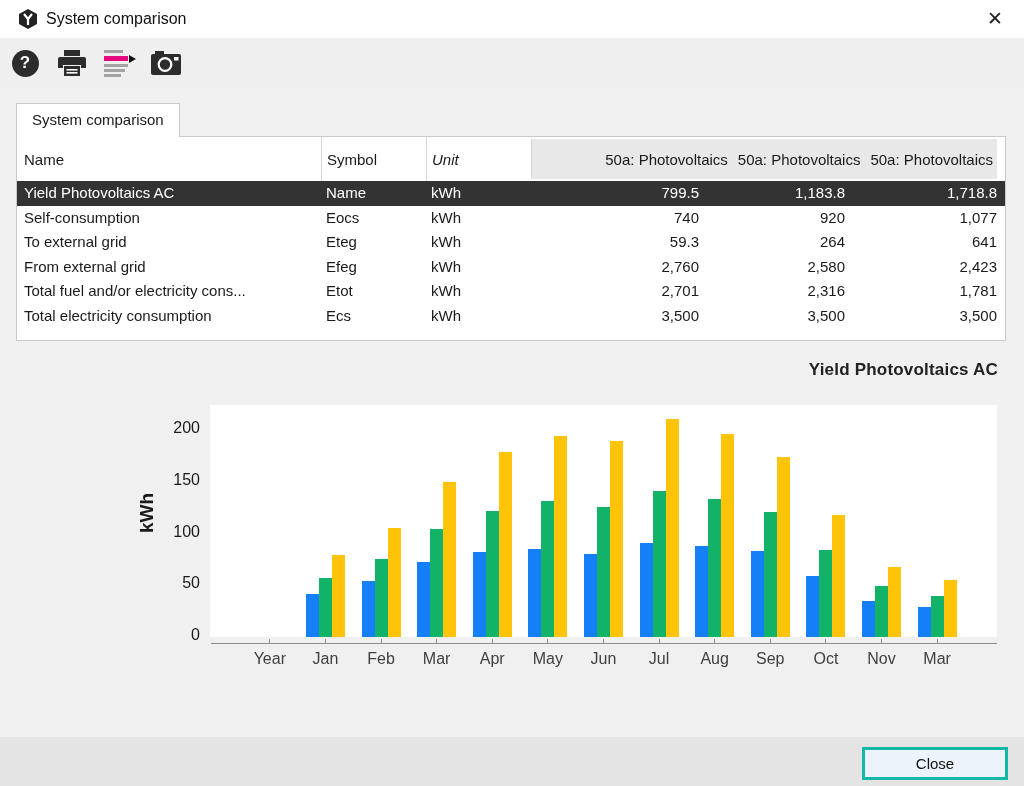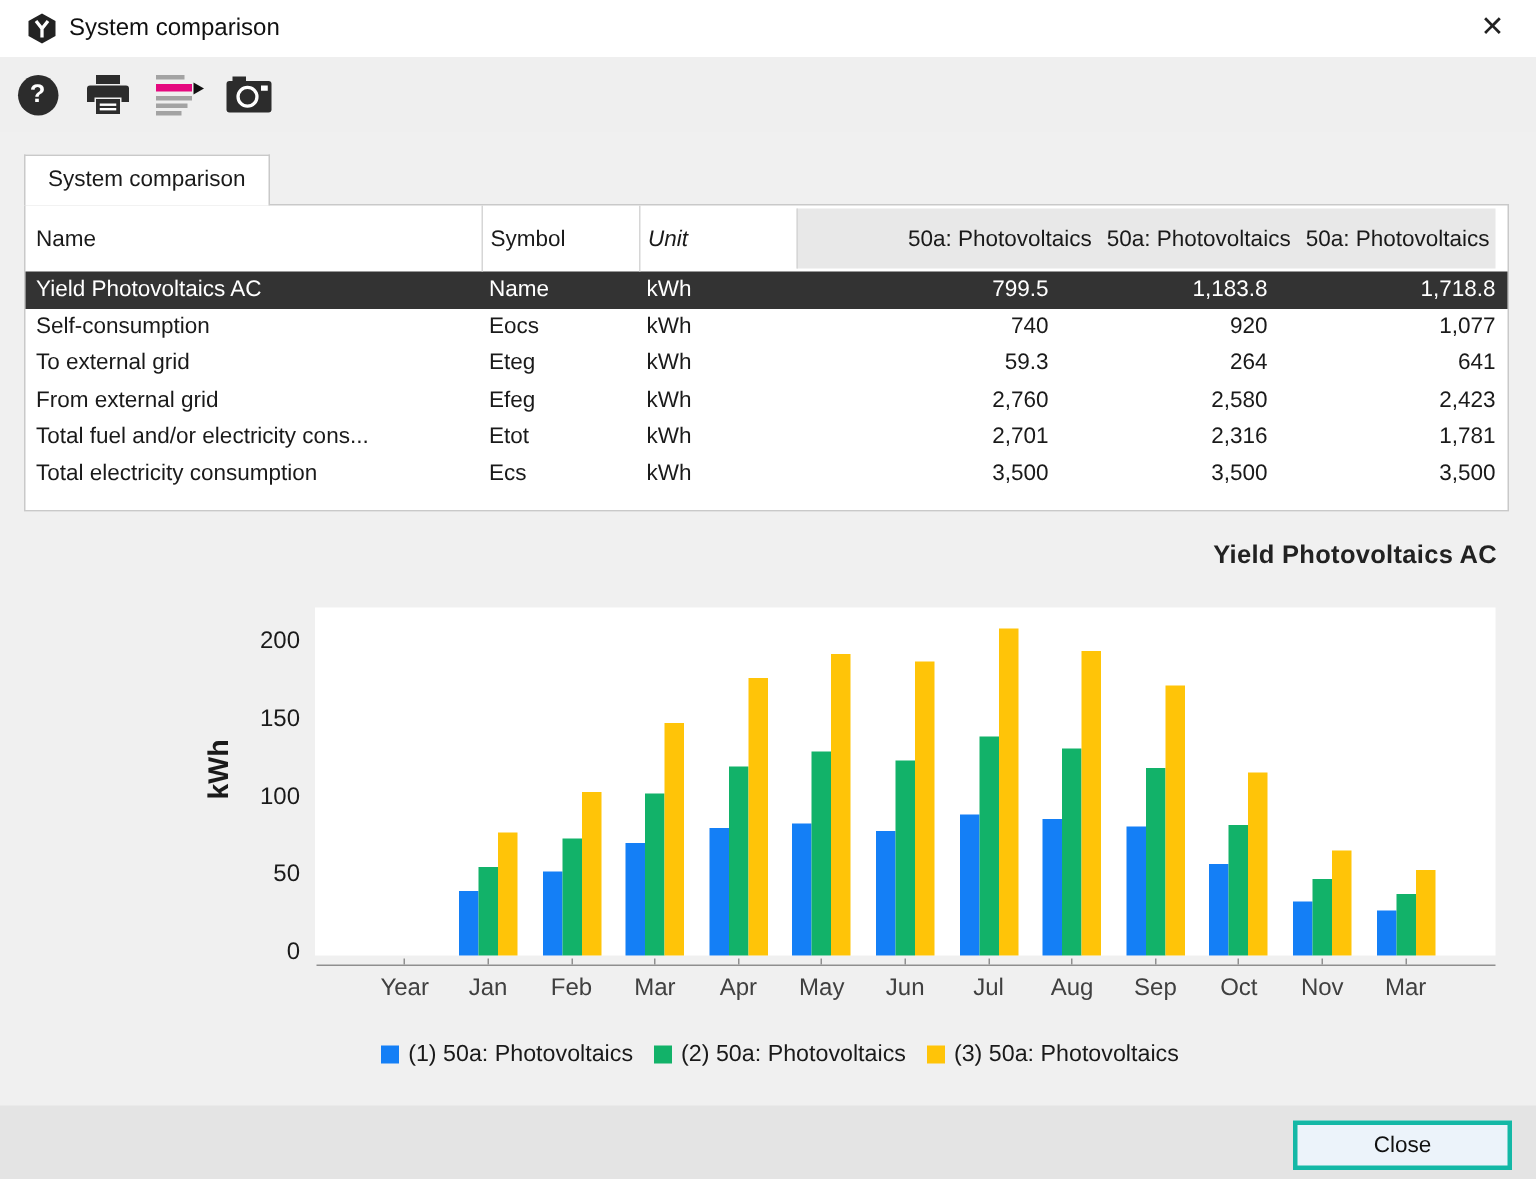--- a/index.html
+++ b/index.html
@@ -318,32 +318,18 @@
       <div class="slot">Apr</div>
       <div class="slot">May</div>
       <div class="slot">Jun</div>
       <div class="slot">Jul</div>
       <div class="slot">Aug</div>
       <div class="slot">Sep</div>
       <div class="slot">Oct</div>
       <div class="slot">Nov</div>
       <div class="slot">Mar</div>
     </div>
-  <div class="legend" id="legend">
-      <span class="legitem">
-        <span class="legswatch" style="background: rgb(20, 127, 246);"></span>
-        <span>(1) 50a: Photovoltaics</span>
-      </span>
-      <span class="legitem">
-        <span class="legswatch" style="background: rgb(18, 178, 105);"></span>
-        <span>(2) 50a: Photovoltaics</span>
-      </span>
-      <span class="legitem">
-        <span class="legswatch" style="background: rgb(255, 196, 8);"></span>
-        <span>(3) 50a: Photovoltaics</span>
-      </span>
-    </div>
 
   <div class="footer">
     <div class="closebtn">Close</div>
   </div>
 
 </div>
 
 </body></html>

